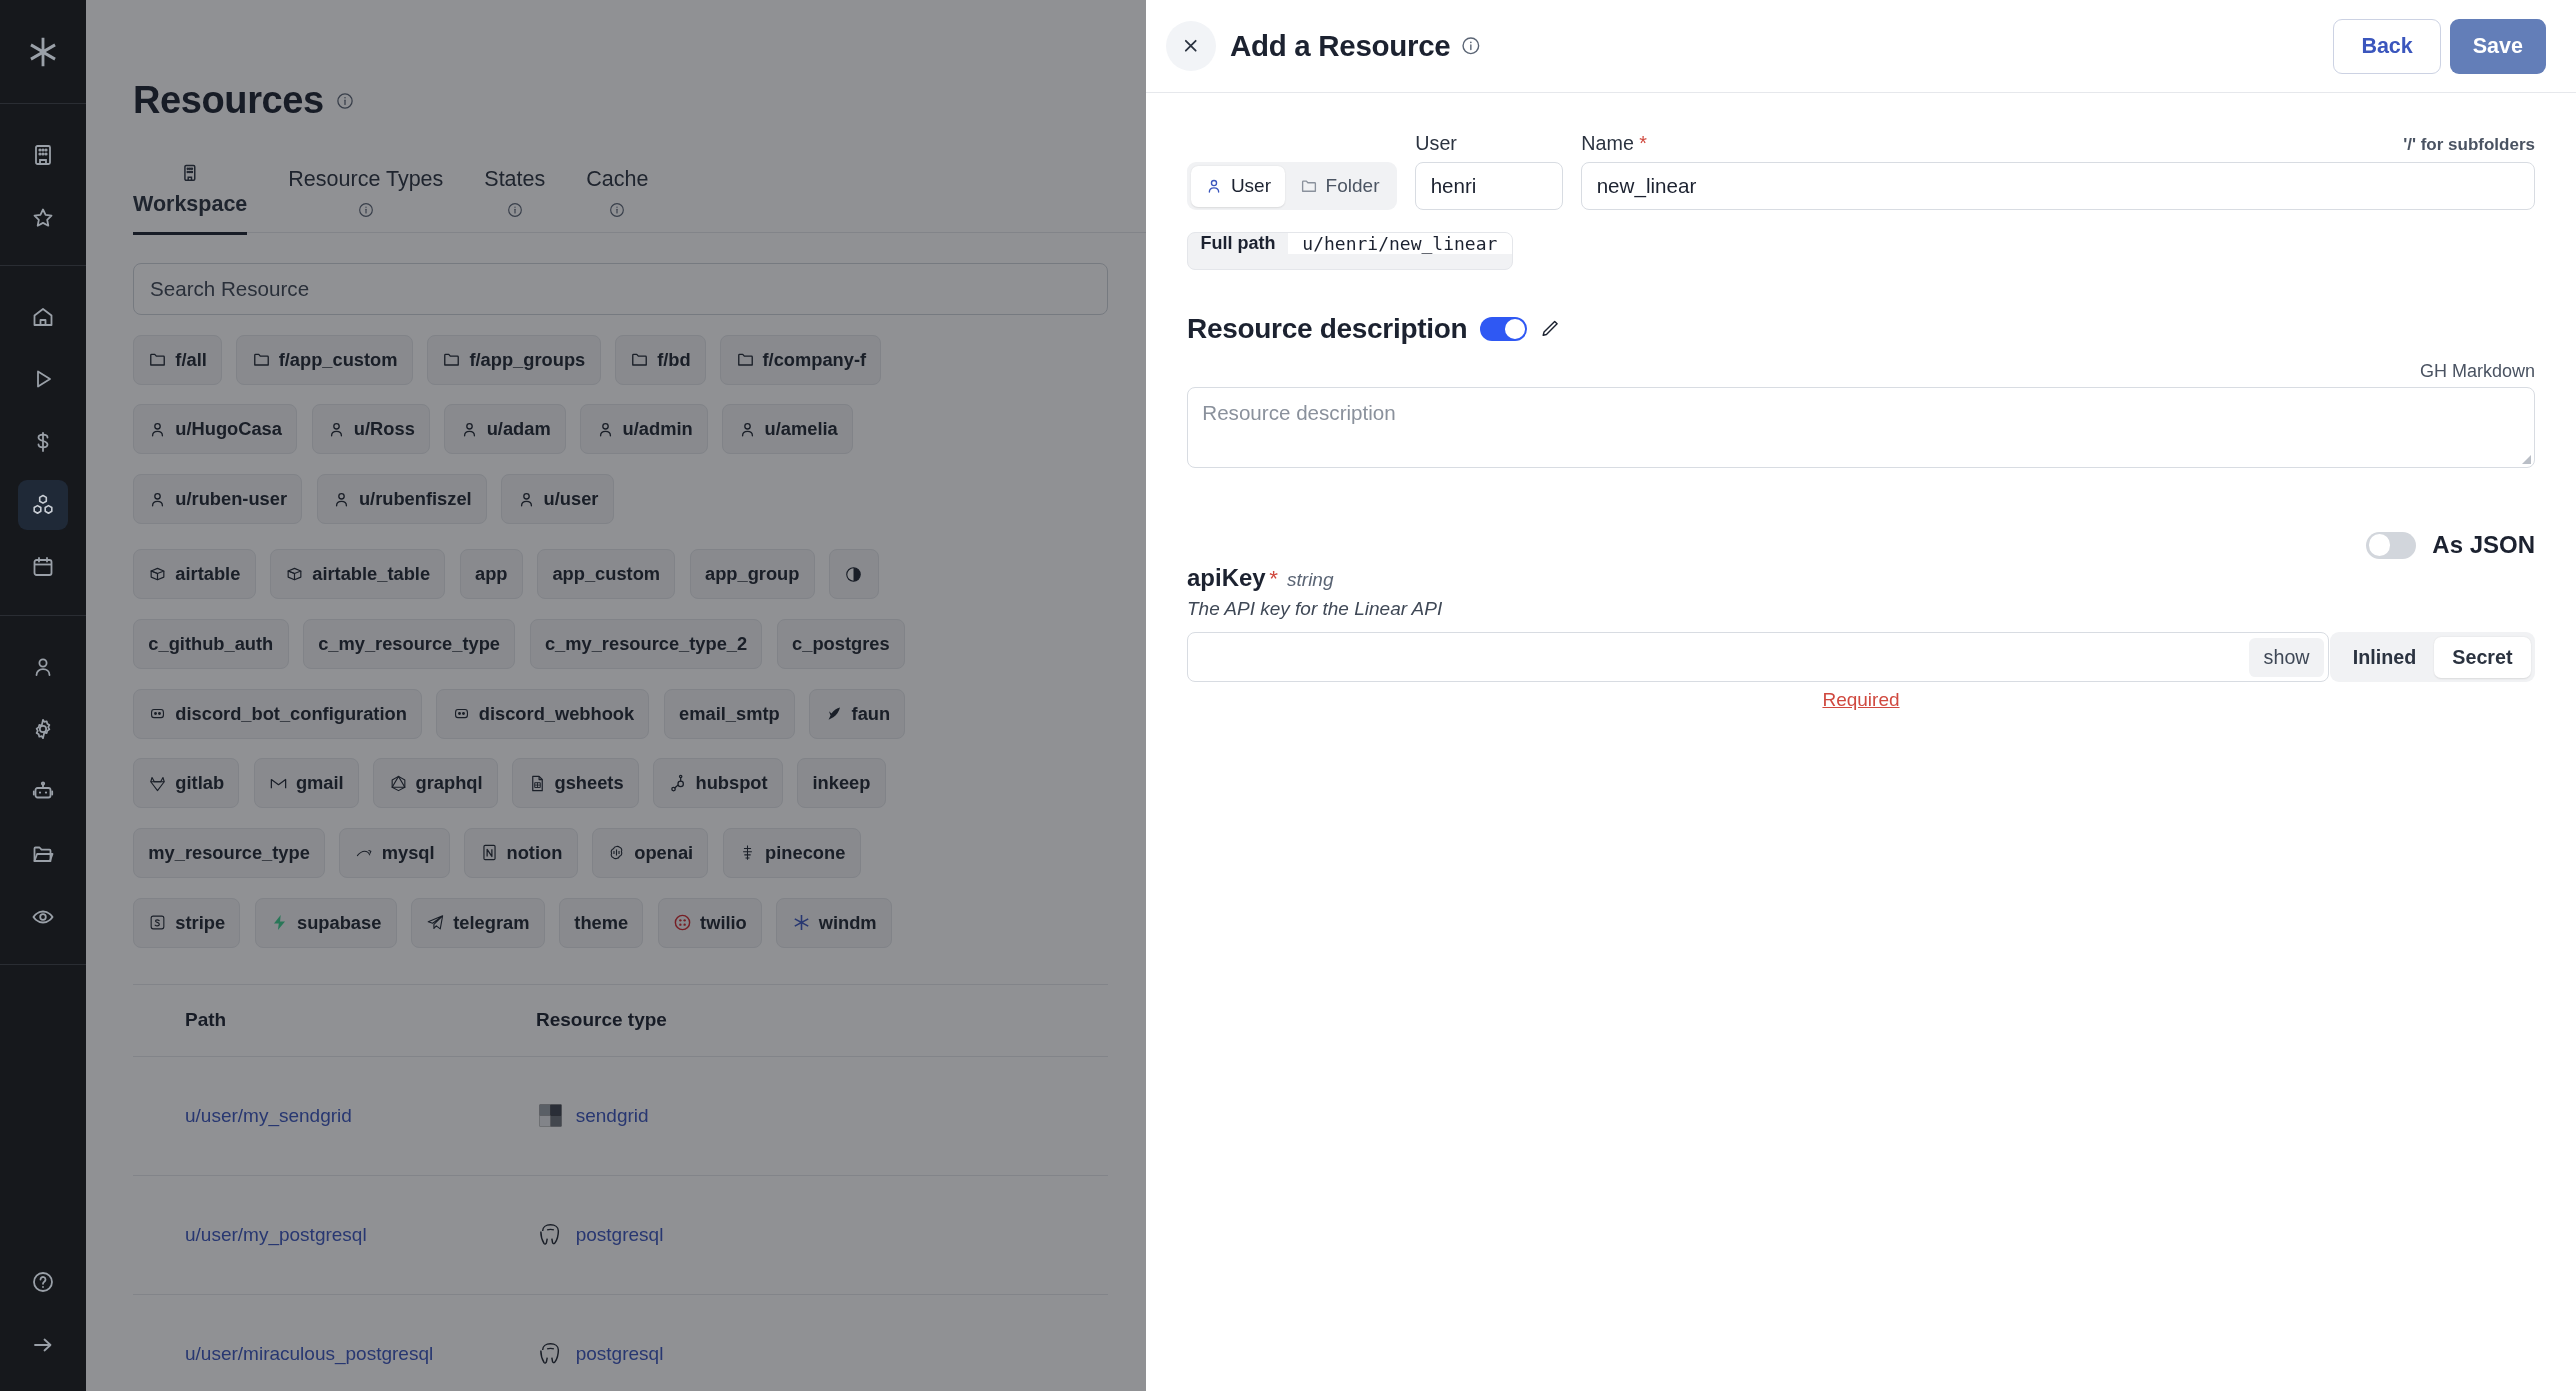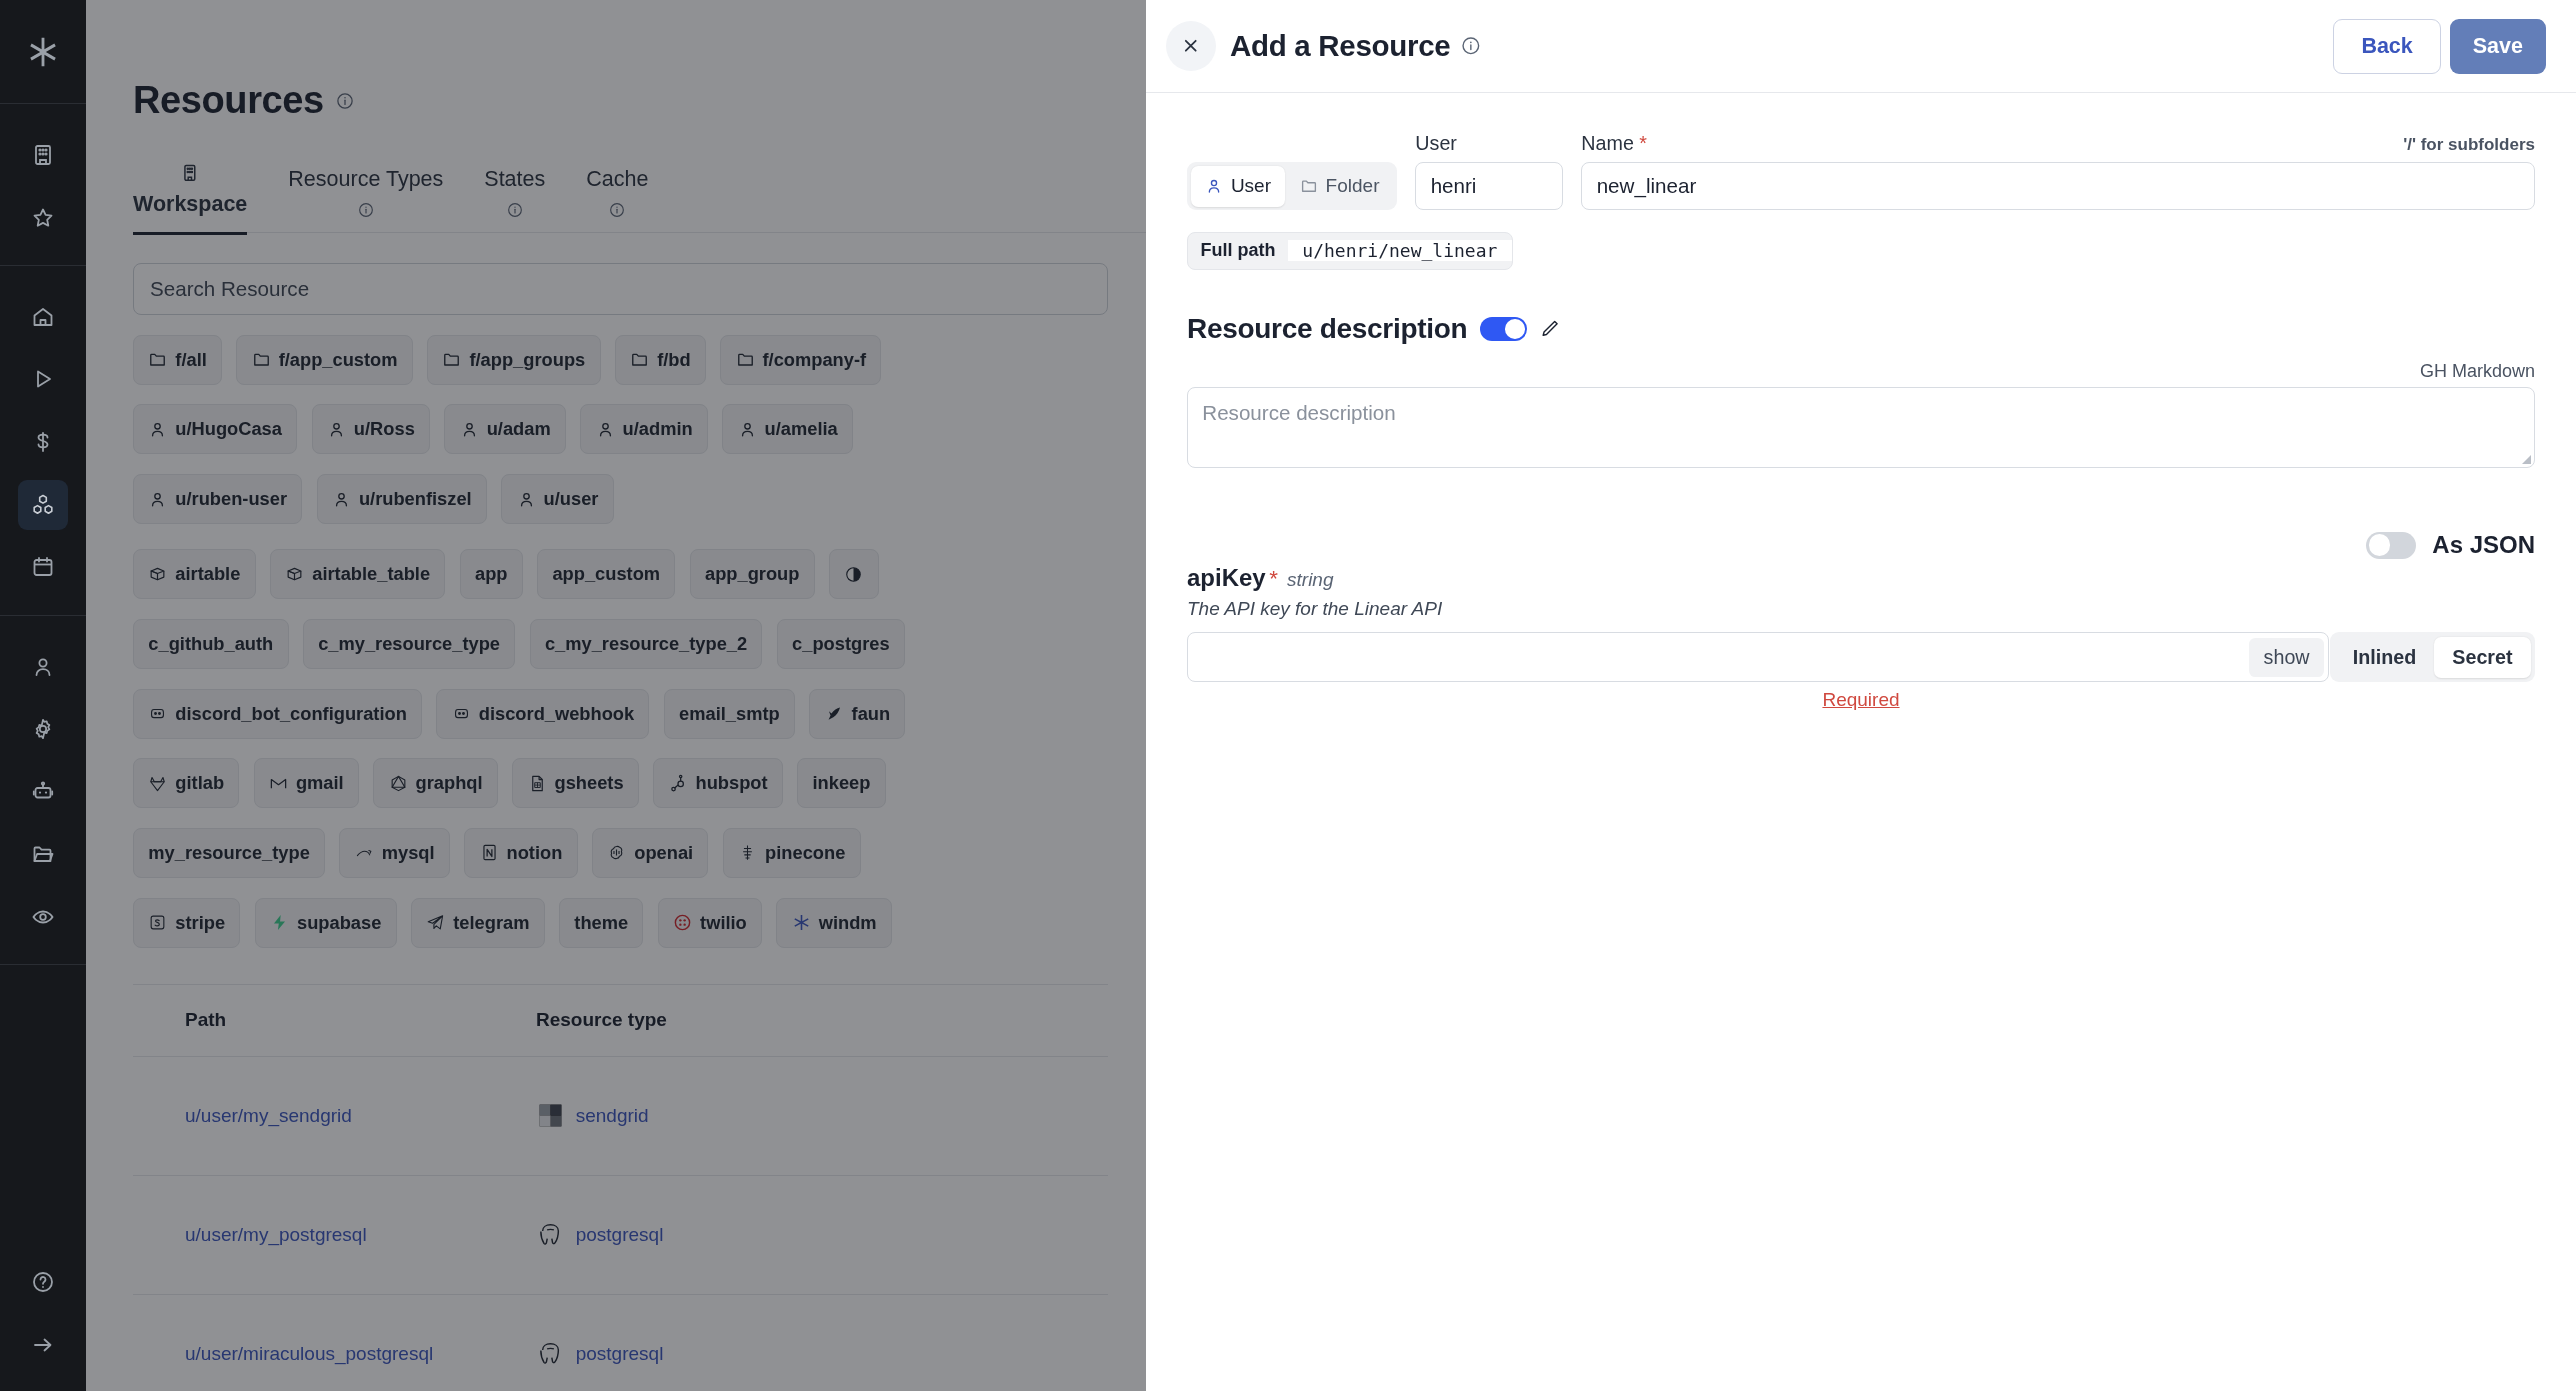--- a/index.html
+++ b/index.html
@@ -179,21 +179,21 @@
     border: 0.9px solid #d8dce2; border-radius: 8px;
     height: 48px; display: flex; align-items: center;
     padding: 0 14.3px; font-size: 20.6px; color: #1c2230; background: #fff;
     margin-top: 7.2px;
   }
   .field-user { width: 148px; flex: none; }
   .field-name { flex: 1; }
 
   .fullpath-row { margin-top: 21.5px; display: flex; }
   .fp {
-    display: inline-flex; align-items: center;
+    display: inline-flex; align-items: flex-start;
     border-radius: 8px; overflow: hidden; height: 38px;
     background: #f1f2f4; border: 0.9px solid #e4e6ea;
   }
   .fp-label { display:flex; align-items:center; padding: 0 12.5px; font-size: 18px; font-weight: 700; color: #1c2230; }
   .fp-val {
     display:flex; align-items:center; padding: 0 14.3px;
     background: #ffffff; font-family: "DejaVu Sans Mono", monospace;
     font-size: 18px; color: #1c2230;
   }
 

